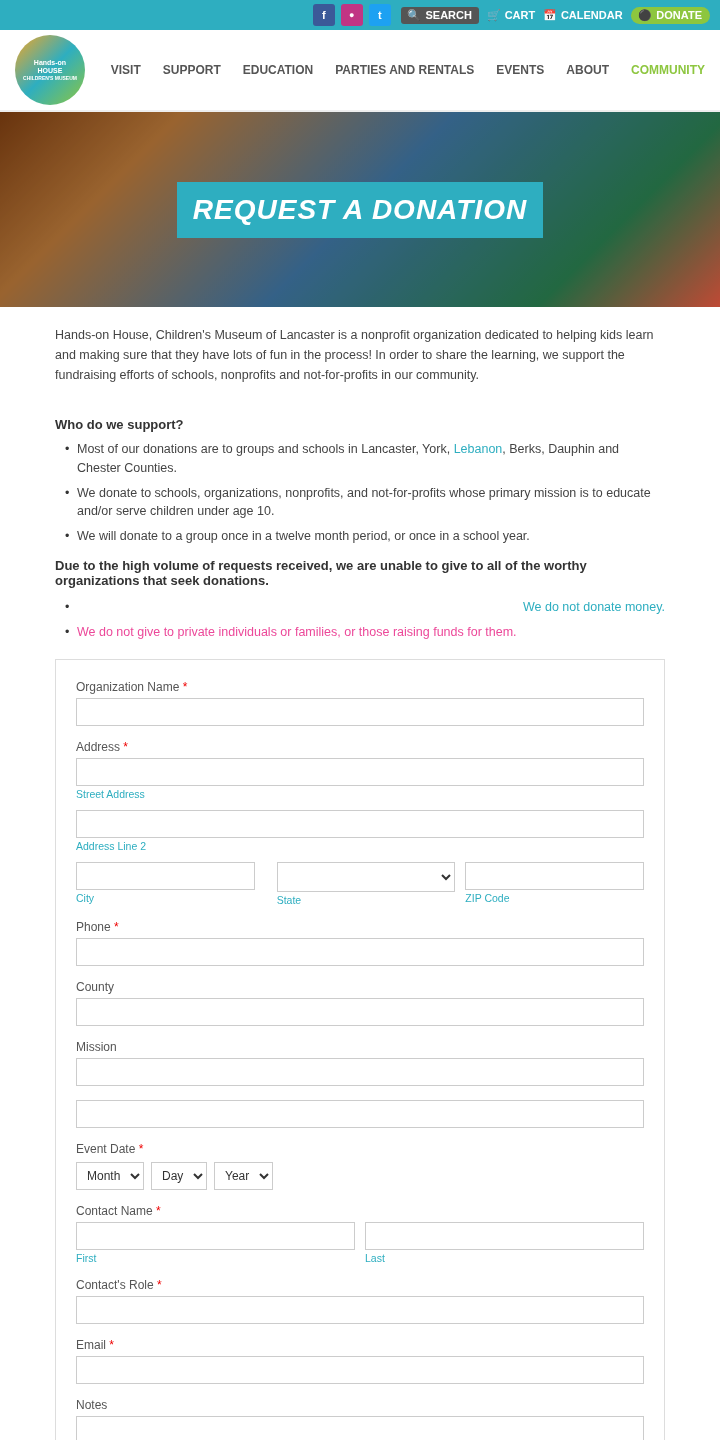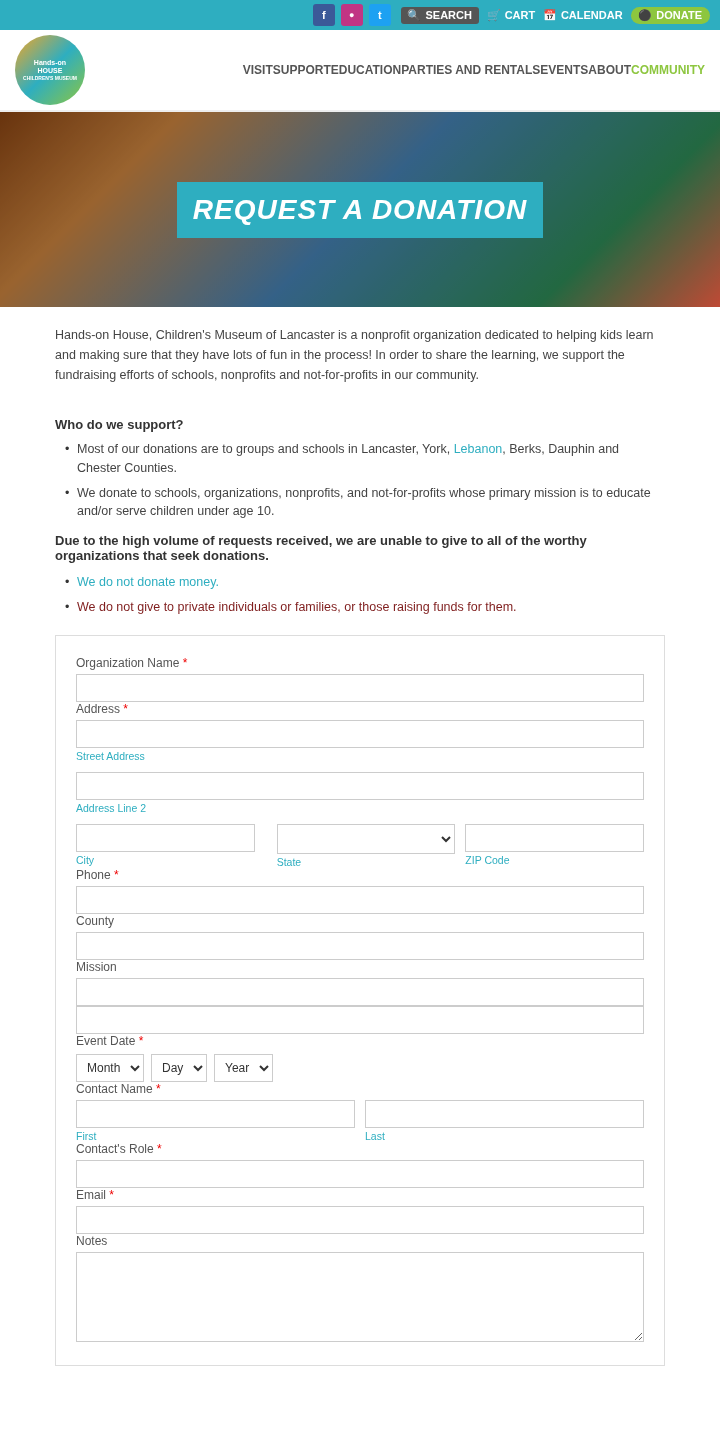--- a/index.html
+++ b/index.html
@@ -46,21 +46,21 @@
       width: 70px; height: 70px; flex-shrink: 0;
     }
     .logo-inner {
       background: linear-gradient(135deg, #f5a623, #2eaec0, #8dc63f);
       width: 100%; height: 100%; border-radius: 50%;
       display: flex; align-items: center; justify-content: center;
       font-size: 8px; font-weight: bold; color: #fff; text-align: center;
       padding: 5px;
     }
     .nav-links {
-      display: flex; gap: 0; margin-left: auto; align-items: flex-end;
+      display: flex; gap: 22px; margin-left: auto; align-items: flex-end;
     }
     .nav-link {
       font-size: 12px; font-weight: bold; color: #555;
       text-transform: uppercase; cursor: pointer; text-decoration: none;
     }
     .nav-link.community { color: #8dc63f; }
 
     
     .hero {
       width: 100%; height: 195px;
@@ -101,21 +101,21 @@
     .emphasis-text { font-weight: bold; font-size: 13px; margin-bottom: 10px; color: #333; }
     .no-bullets li { color: #2eaec0; }
 
     
     .form-container {
       border: 1px solid #ddd;
       padding: 20px 20px;
       margin: 18px 0;
       background: #fff;
     }
-    .form-group { }
+    .form-group { margin-bottom: 14px; }
     .form-label {
       display: block; font-size: 12px; color: #555; margin-bottom: 4px;
     }
     .form-label .required { color: #e00; }
     .form-input {
       width: 100%; border: 1px solid #ccc; padding: 6px 8px;
       font-size: 12px; color: #333; background: #fff;
       outline: none;
     }
     .sub-label {
@@ -199,27 +199,28 @@
 </div>
 
 <div class="content">
   <p class="intro-text">Hands-on House, Children's Museum of Lancaster is a nonprofit organization dedicated to helping kids learn and making sure that they have lots of fun in the process! In order to share the learning, we support the fundraising efforts of schools, nonprofits and not-for-profits in our community.</p>
 
   <p class="section-title">Who do we support?</p>
 
   <ul class="bullet-list">
     <li>Most of our donations are to groups and schools in Lancaster, York, <span style="color:#2eaec0;">Lebanon</span>, Berks, Dauphin and Chester Counties.</li>
     <li>We donate to schools, organizations, nonprofits, and not-for-profits whose primary mission is to educate and/or serve children under age 10.</li>
+    <li>We will donate to a group once in a twelve month period, or once in a school year.</li>
   </ul>
 
   <p class="emphasis-text">Due to the high volume of requests received, we are unable to give to all of the worthy organizations that seek donations.</p>
 
   <ul class="bullet-list no-bullets">
-    <li style="color:#2eaec0;">We do not donate money.</li>
-    <li style="color:#7f1d1d;">We do not give to private individuals or families, or those raising funds for them.</li>
+    <li style="color:#2eaec0;text-align:right;">We do not donate money.</li>
+    <li style="color:#ec4899;">We do not give to private individuals or families, or those raising funds for them.</li>
   </ul>
 
   <div class="form-container">
 
     <div class="form-group">
       <label class="form-label">
         <span>Organization Name</span><span class="required"> *</span>
       </label>
       <input type="text" class="form-input" style="">
     </div>

